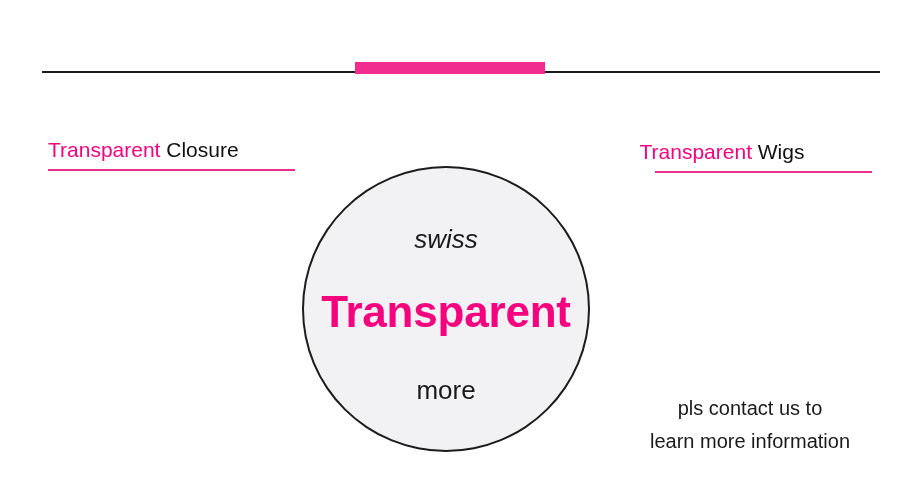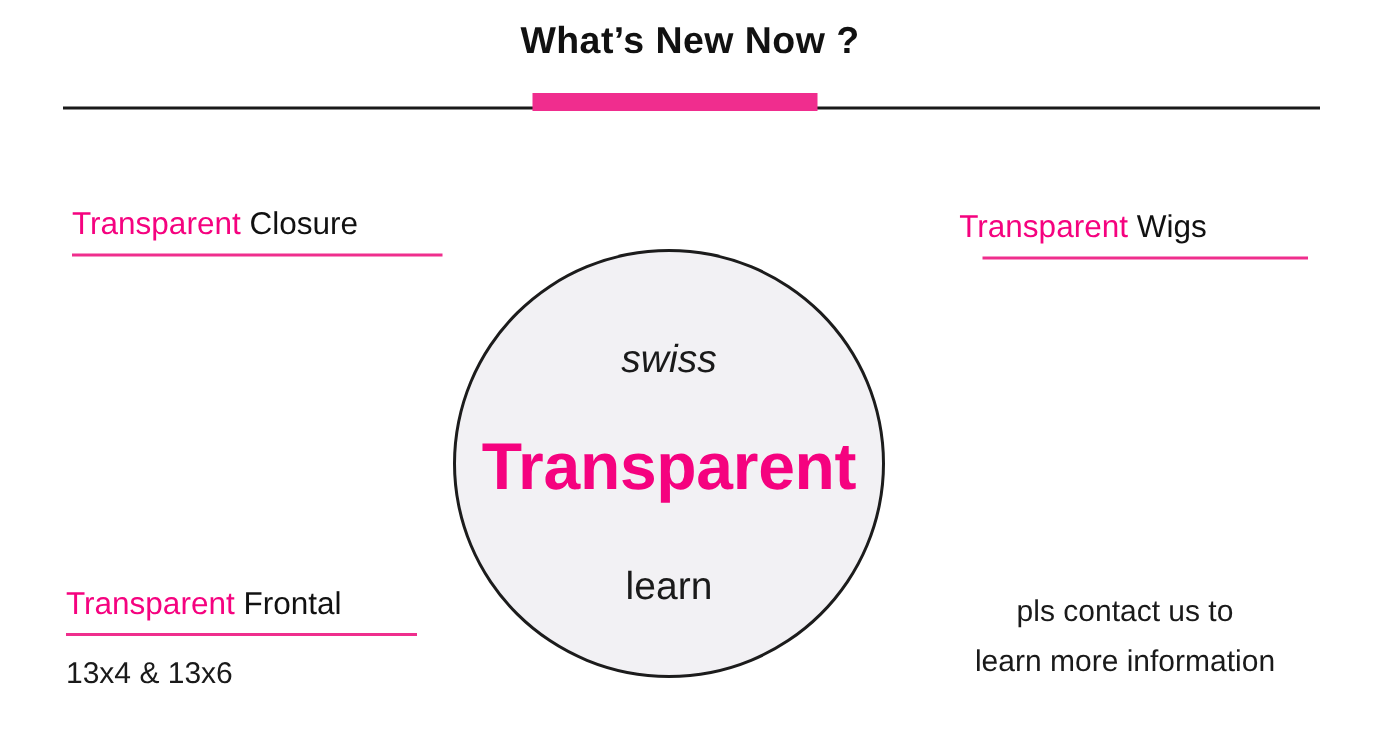--- a/index.html
+++ b/index.html
@@ -158,43 +158,37 @@
     text-align: center;
     font-size: 26px;
     color: #1a1a1a;
   }
 </style>
 </head>
 <body>
 
 <div id="canvas">
 
-  <div class="page-title">What’s New Now ?</div>
   <div class="header-rule"></div>
   <div class="header-accent"></div>
 
   <div class="quad" id="quad-closure">
     <div class="quad-heading"><span class="hl">Transparent</span><span> Closure</span></div>
     <div class="quad-underline"></div>
   </div>
 
-  <div class="quad" id="quad-frontal">
-    <div class="quad-heading"><span class="hl">Transparent</span><span> Frontal</span></div>
-    <div class="quad-underline"></div>
-    <div class="quad-sub">13x4 &amp; 13x6</div>
-  </div>
 
   <div class="quad" id="quad-wigs">
     <div class="quad-heading"><span class="hl">Transparent</span><span> Wigs</span></div>
     <div class="quad-underline"></div>
   </div>
 
   <div class="quad" id="quad-contact">
     <div class="contact-line">pls contact us to</div>
     <div class="contact-line">learn more information</div>
   </div>
 
   <div class="circle"></div>
   <div class="circle-label-top">swiss</div>
   <div class="circle-label-main">Transparent</div>
-  <div class="circle-label-bottom">learn</div>
+  <div class="circle-label-bottom">more</div>
 
 </div>
 
 </body></html>

